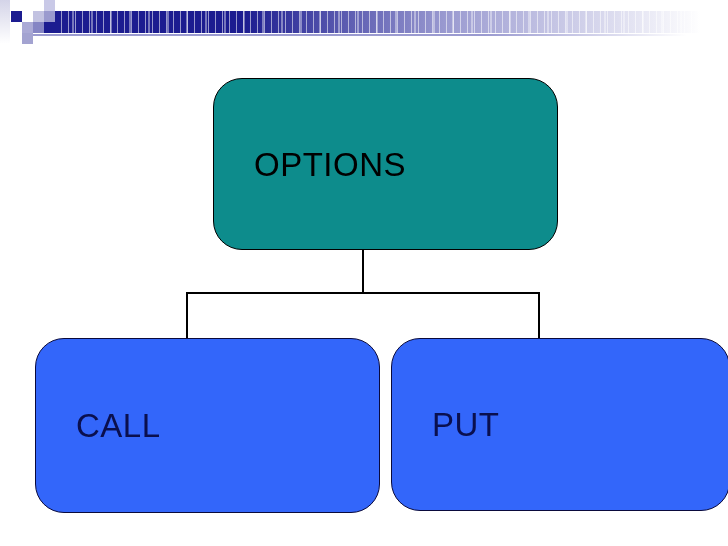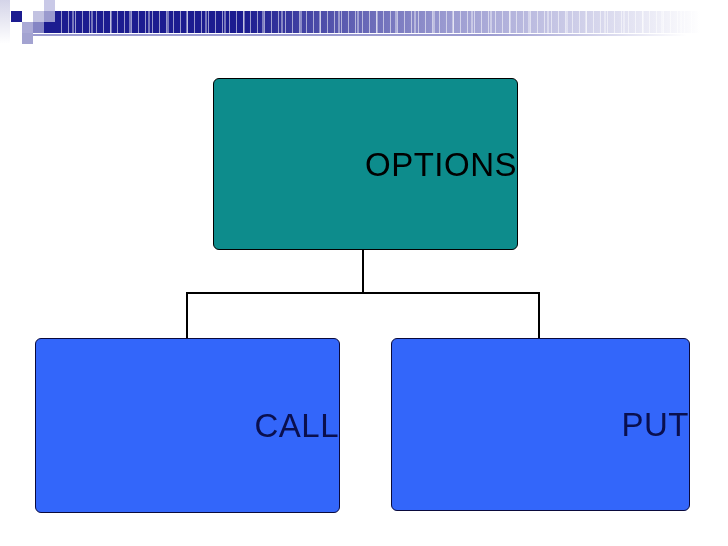--- a/index.html
+++ b/index.html
@@ -40,27 +40,28 @@
   }
   .pixel-bar-ext { left: 44px; top: 22px; background: var(--navy); }
   .thin-line {
     left: 33px; top: 34px; right: 0; height: 2px;
     background: linear-gradient(to right, var(--lav-line) 0%, var(--lav-line) 65%, rgba(255,255,255,0) 94%);
   }
 
   
   .node {
     position: absolute;
-    border-radius: 6px;
+    border-radius: 29px;
     display: flex;
     align-items: center;
-    justify-content: flex-end;
+    justify-content: flex-start;
     font-size: 33px;
     letter-spacing: 0.5px;
     line-height: 1;
+    padding-left: 40px;
   }
   .node-root {
     left: 213px; top: 78px; width: 303px; height: 170px;
     background: var(--teal);
     border: 1px solid var(--line-black);
     color: var(--root-text);
   }
   .node-child {
     background: var(--blue);
     border: 1px solid var(--node-border);

